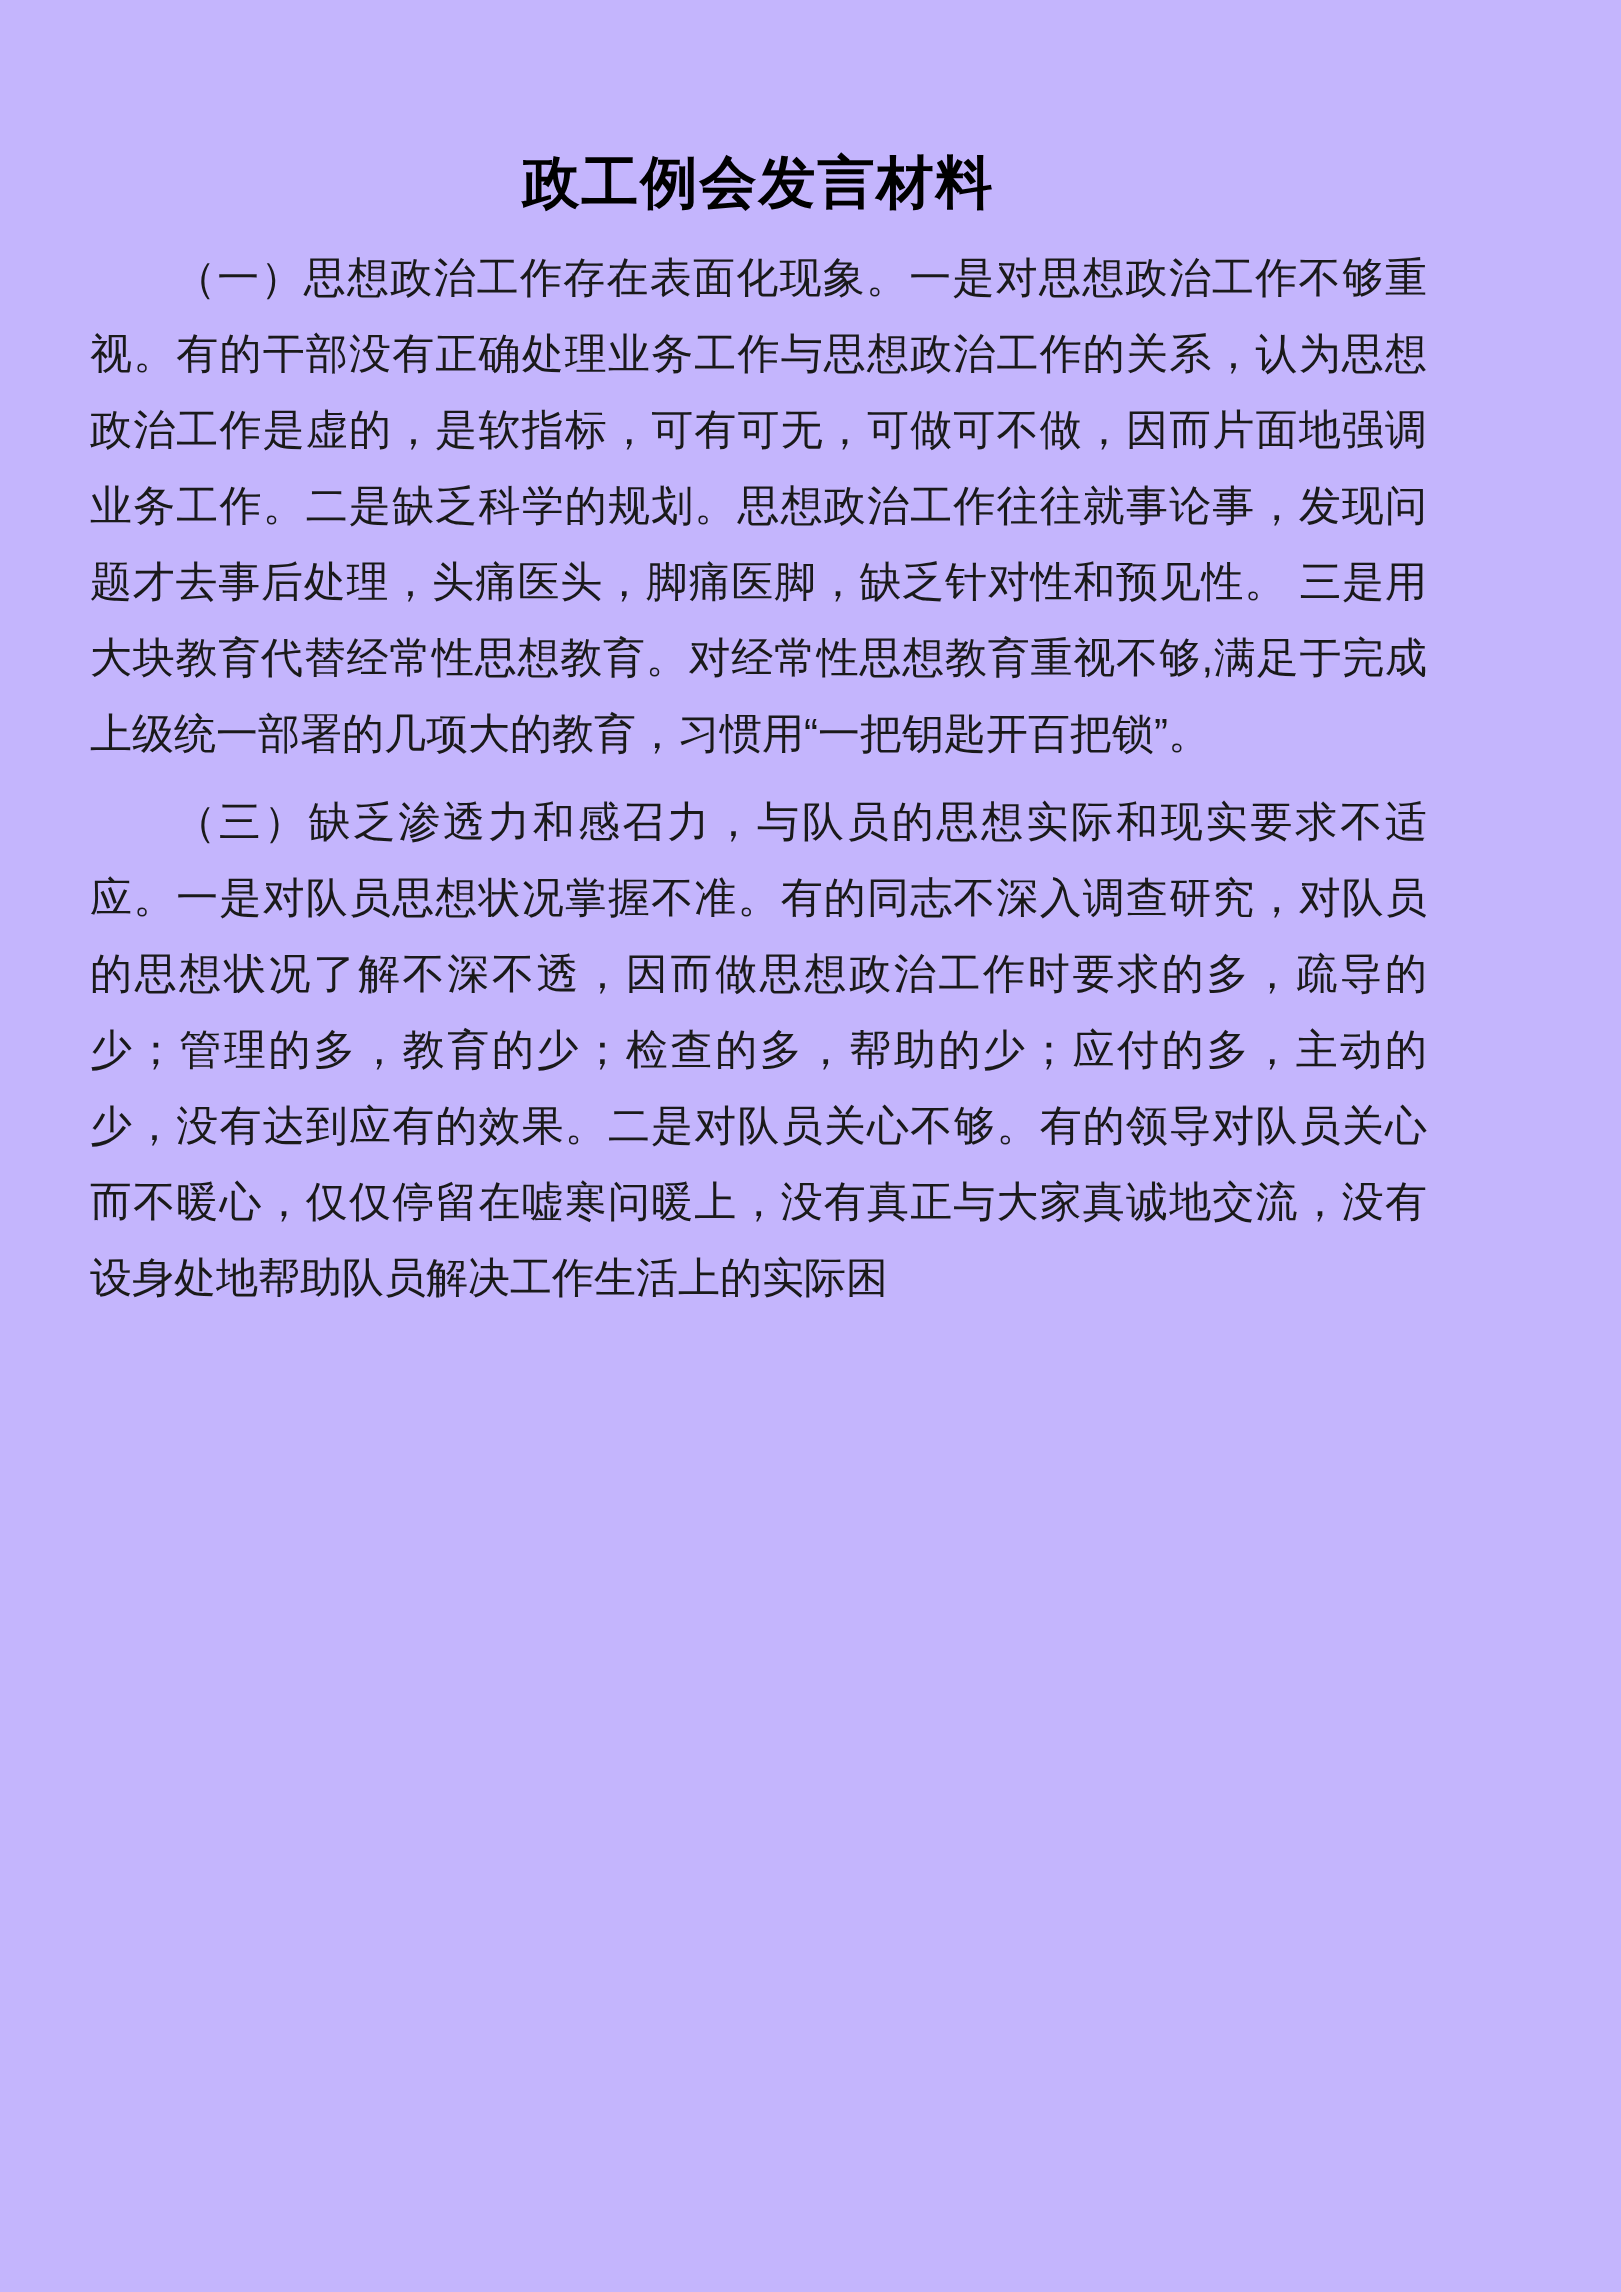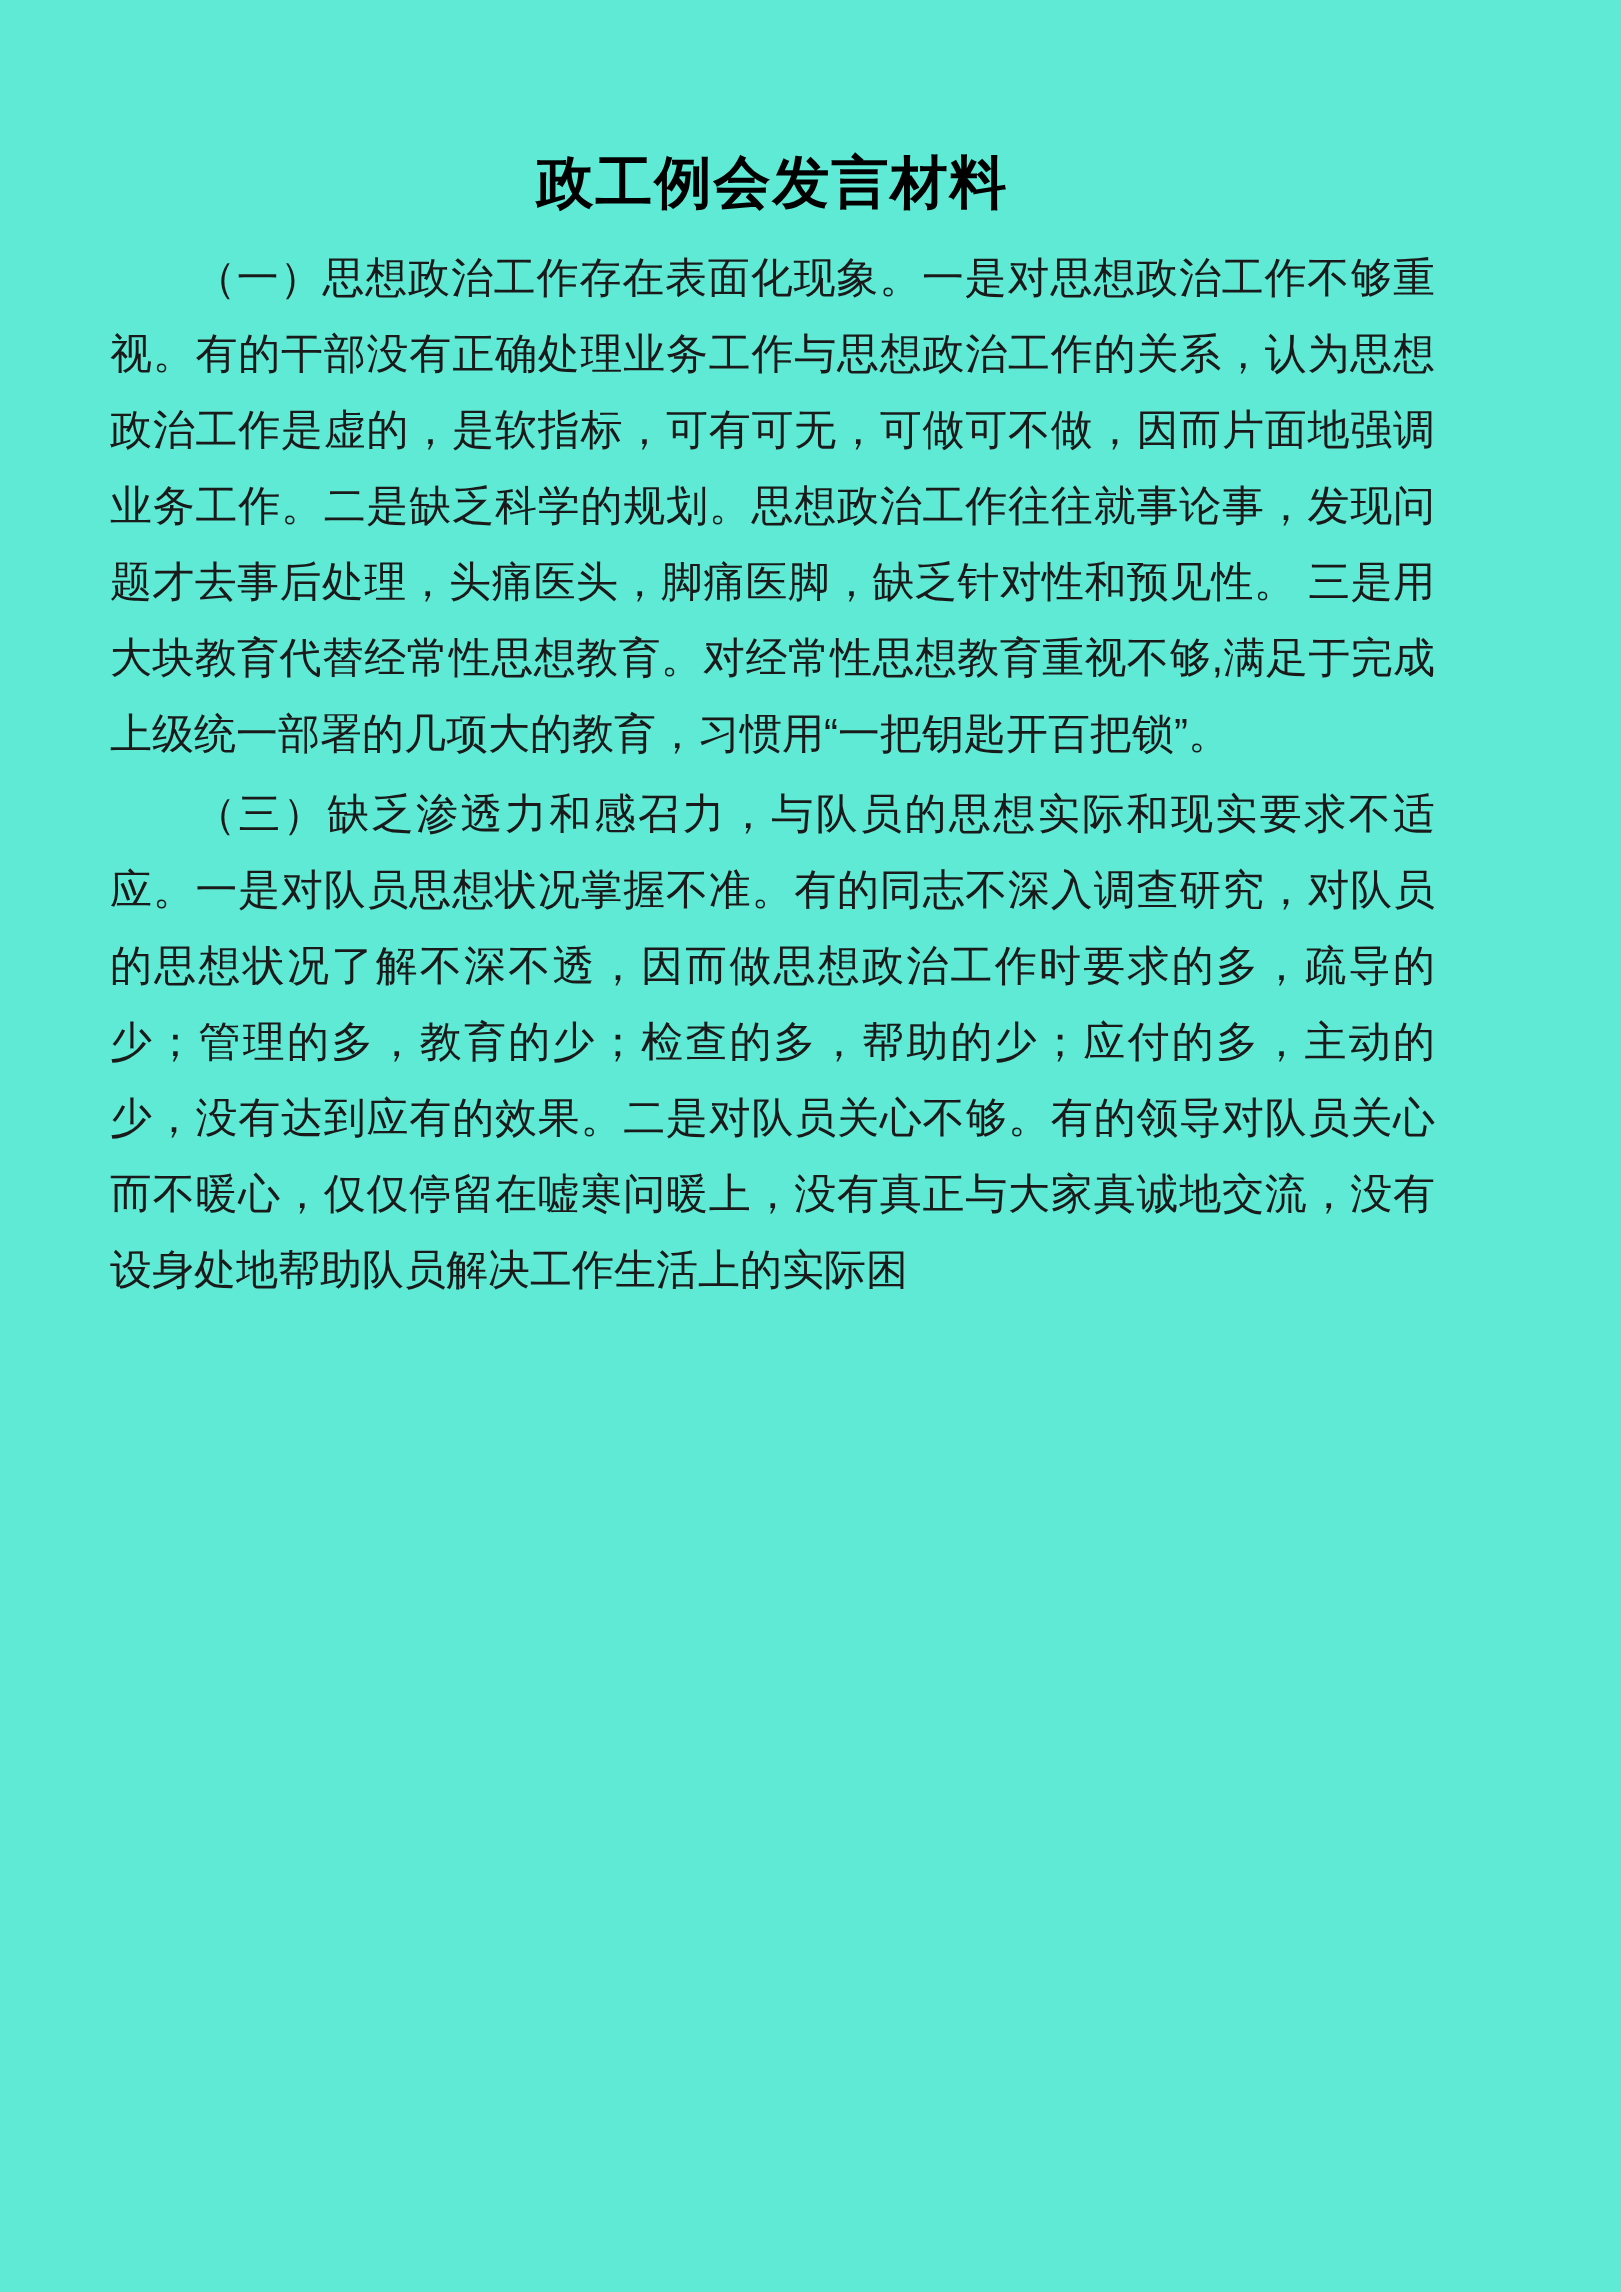--- a/index.html
+++ b/index.html
@@ -5,44 +5,44 @@
   html, body {
     margin: 0;
     padding: 0;
     background: #ffffff;
   }
   .page {
     position: relative;
     width: 1621px;
     height: 2293px;
     margin: 0 auto;
-    background: #5eead4;
+    background: #c4b5fd;
     box-sizing: border-box;
-    padding: 147px 182px 0 106px;
+    padding: 147px 182px 0 78px;
     overflow: hidden;
     color: #111111;
   }
   .doc-title {
     font-family: "Liberation Serif", "DejaVu Serif", serif;
     font-weight: bold;
     font-size: 57px;
     line-height: 1.25;
     text-align: center;
     margin: 0 0 21.6px 0;
     color: #000000;
     letter-spacing: 2px;
   }
   .doc-body {
     font-family: "Liberation Sans", "DejaVu Sans", sans-serif;
     font-size: 42px;
     line-height: 76px;
     color: #1a1a1a;
   }
   .para {
-    margin: 4px;
+    margin: 12px;
     text-align: justify;
     text-indent: 2em;
     word-break: break-all;
   }
 </style>
 </head>
 <body>
 
 <div class="page">
   <h1 class="doc-title">政工例会发言材料</h1>

